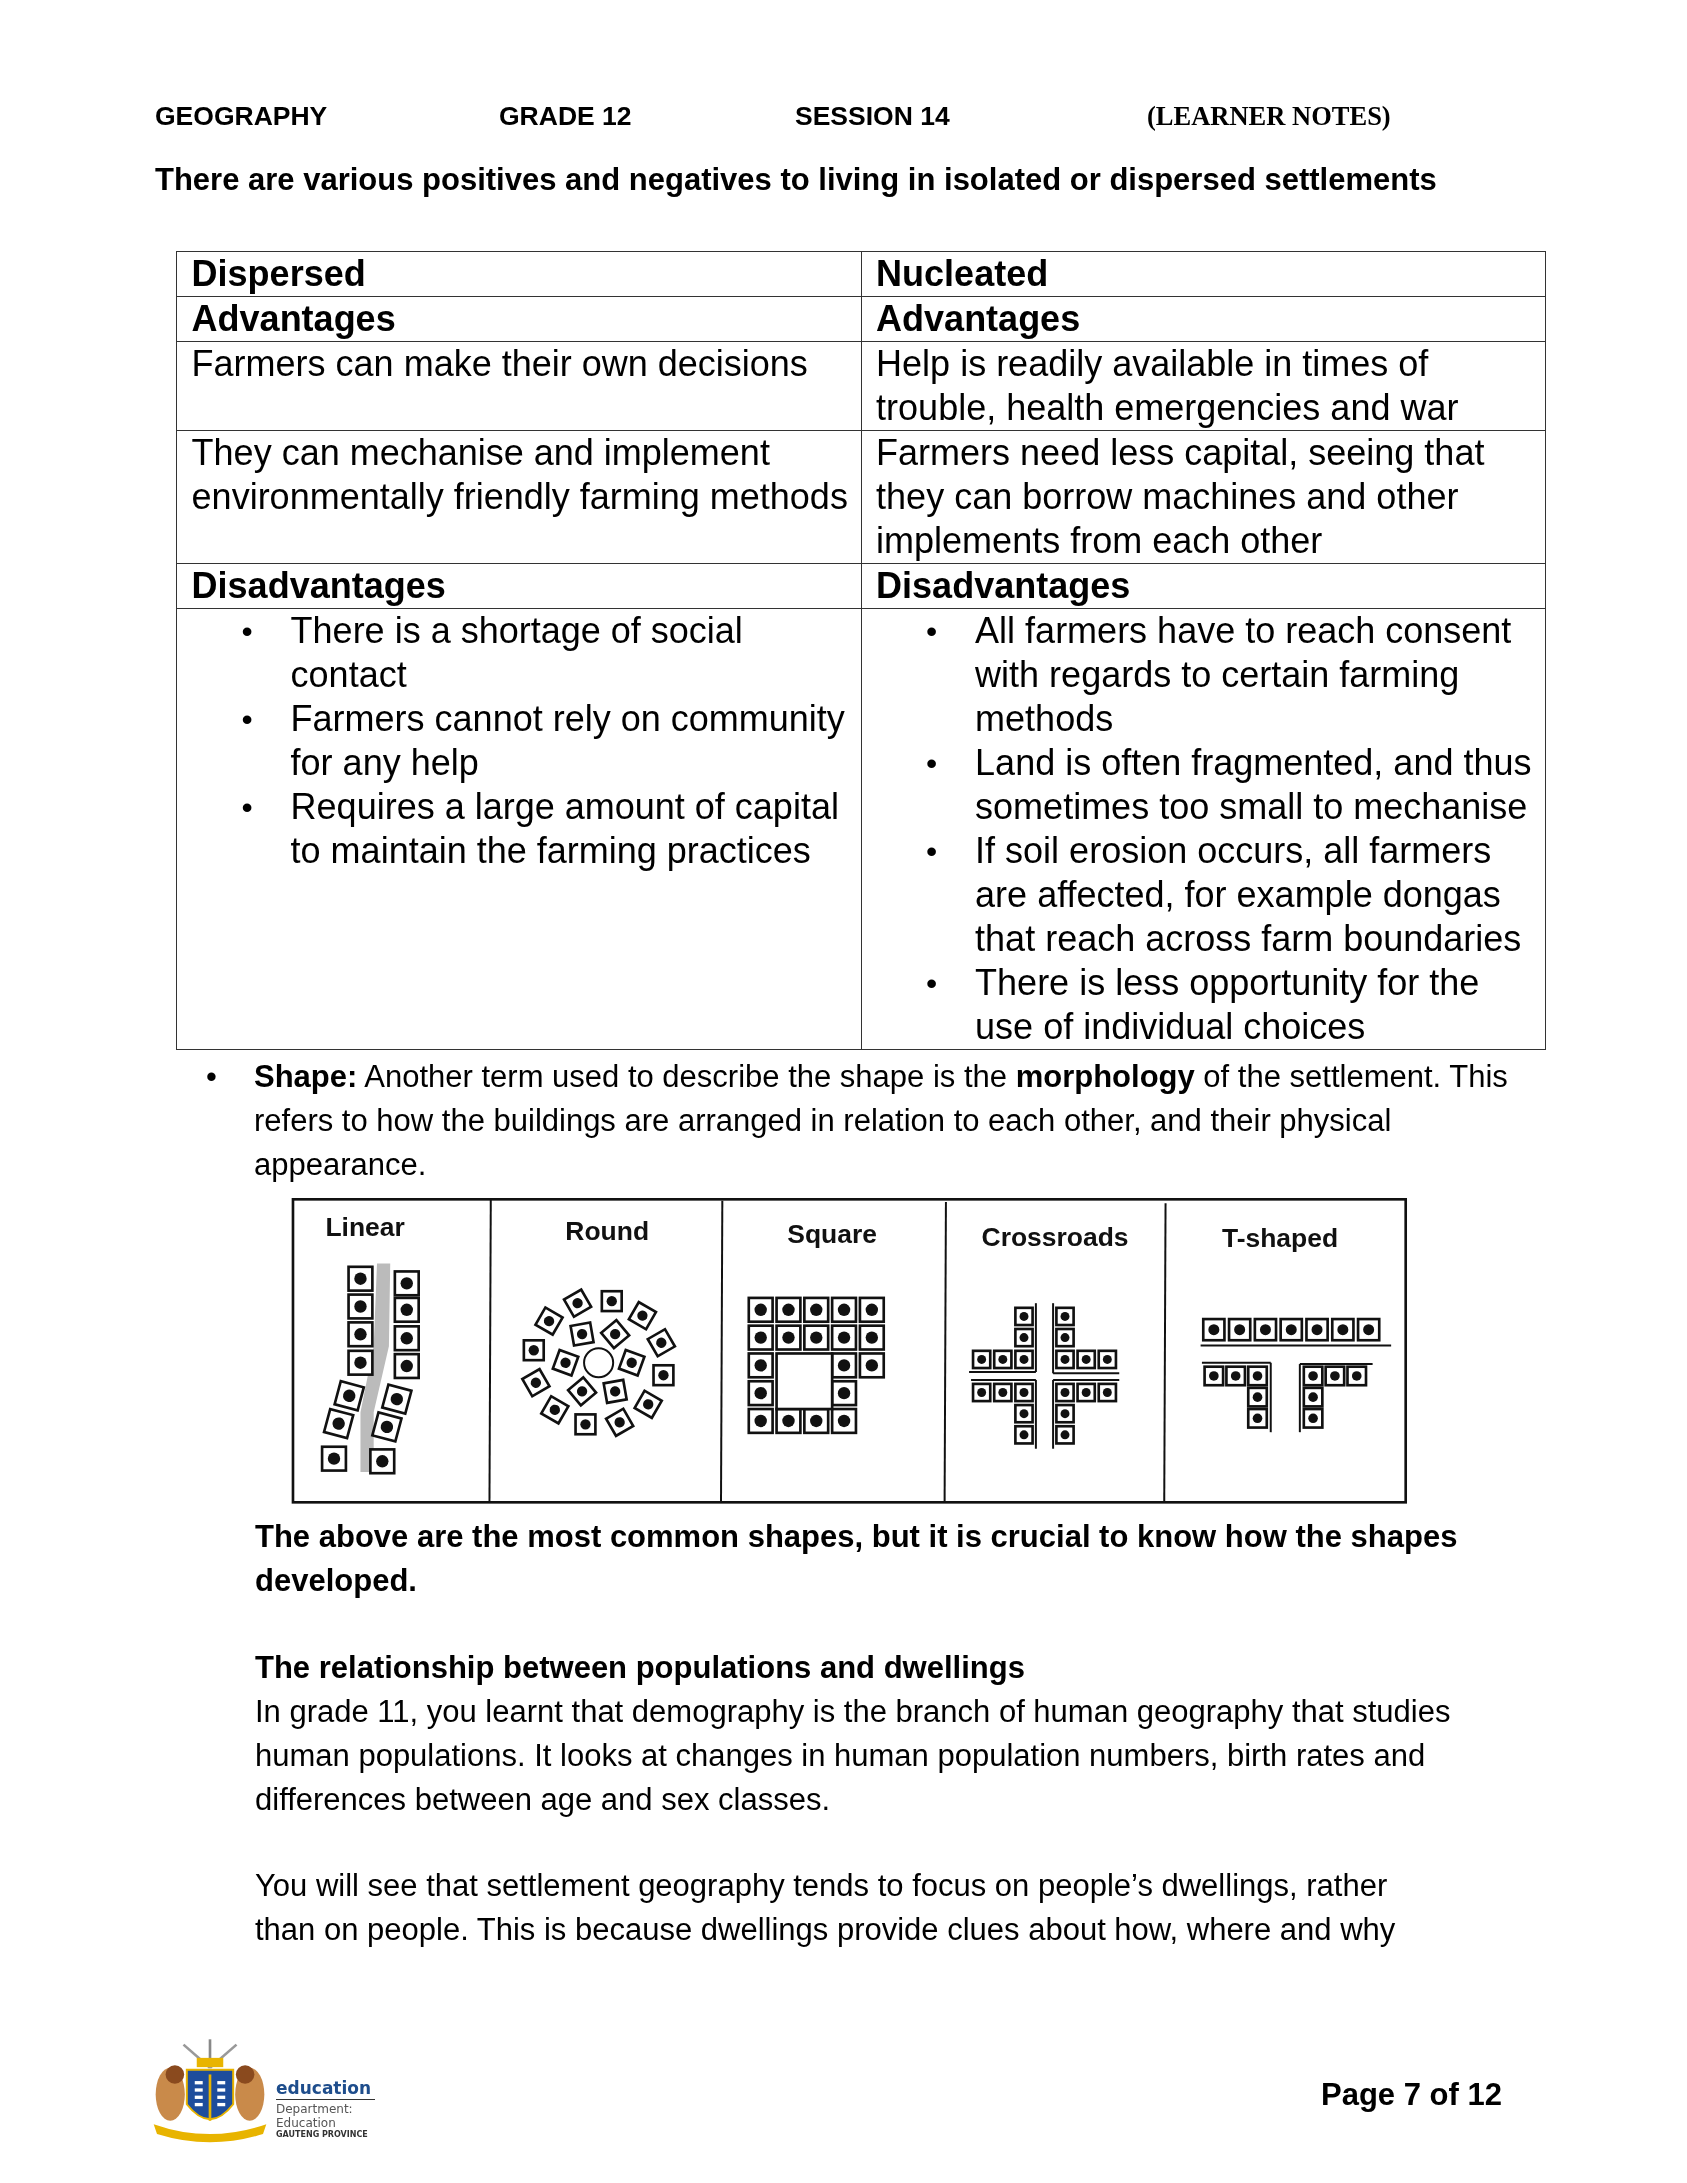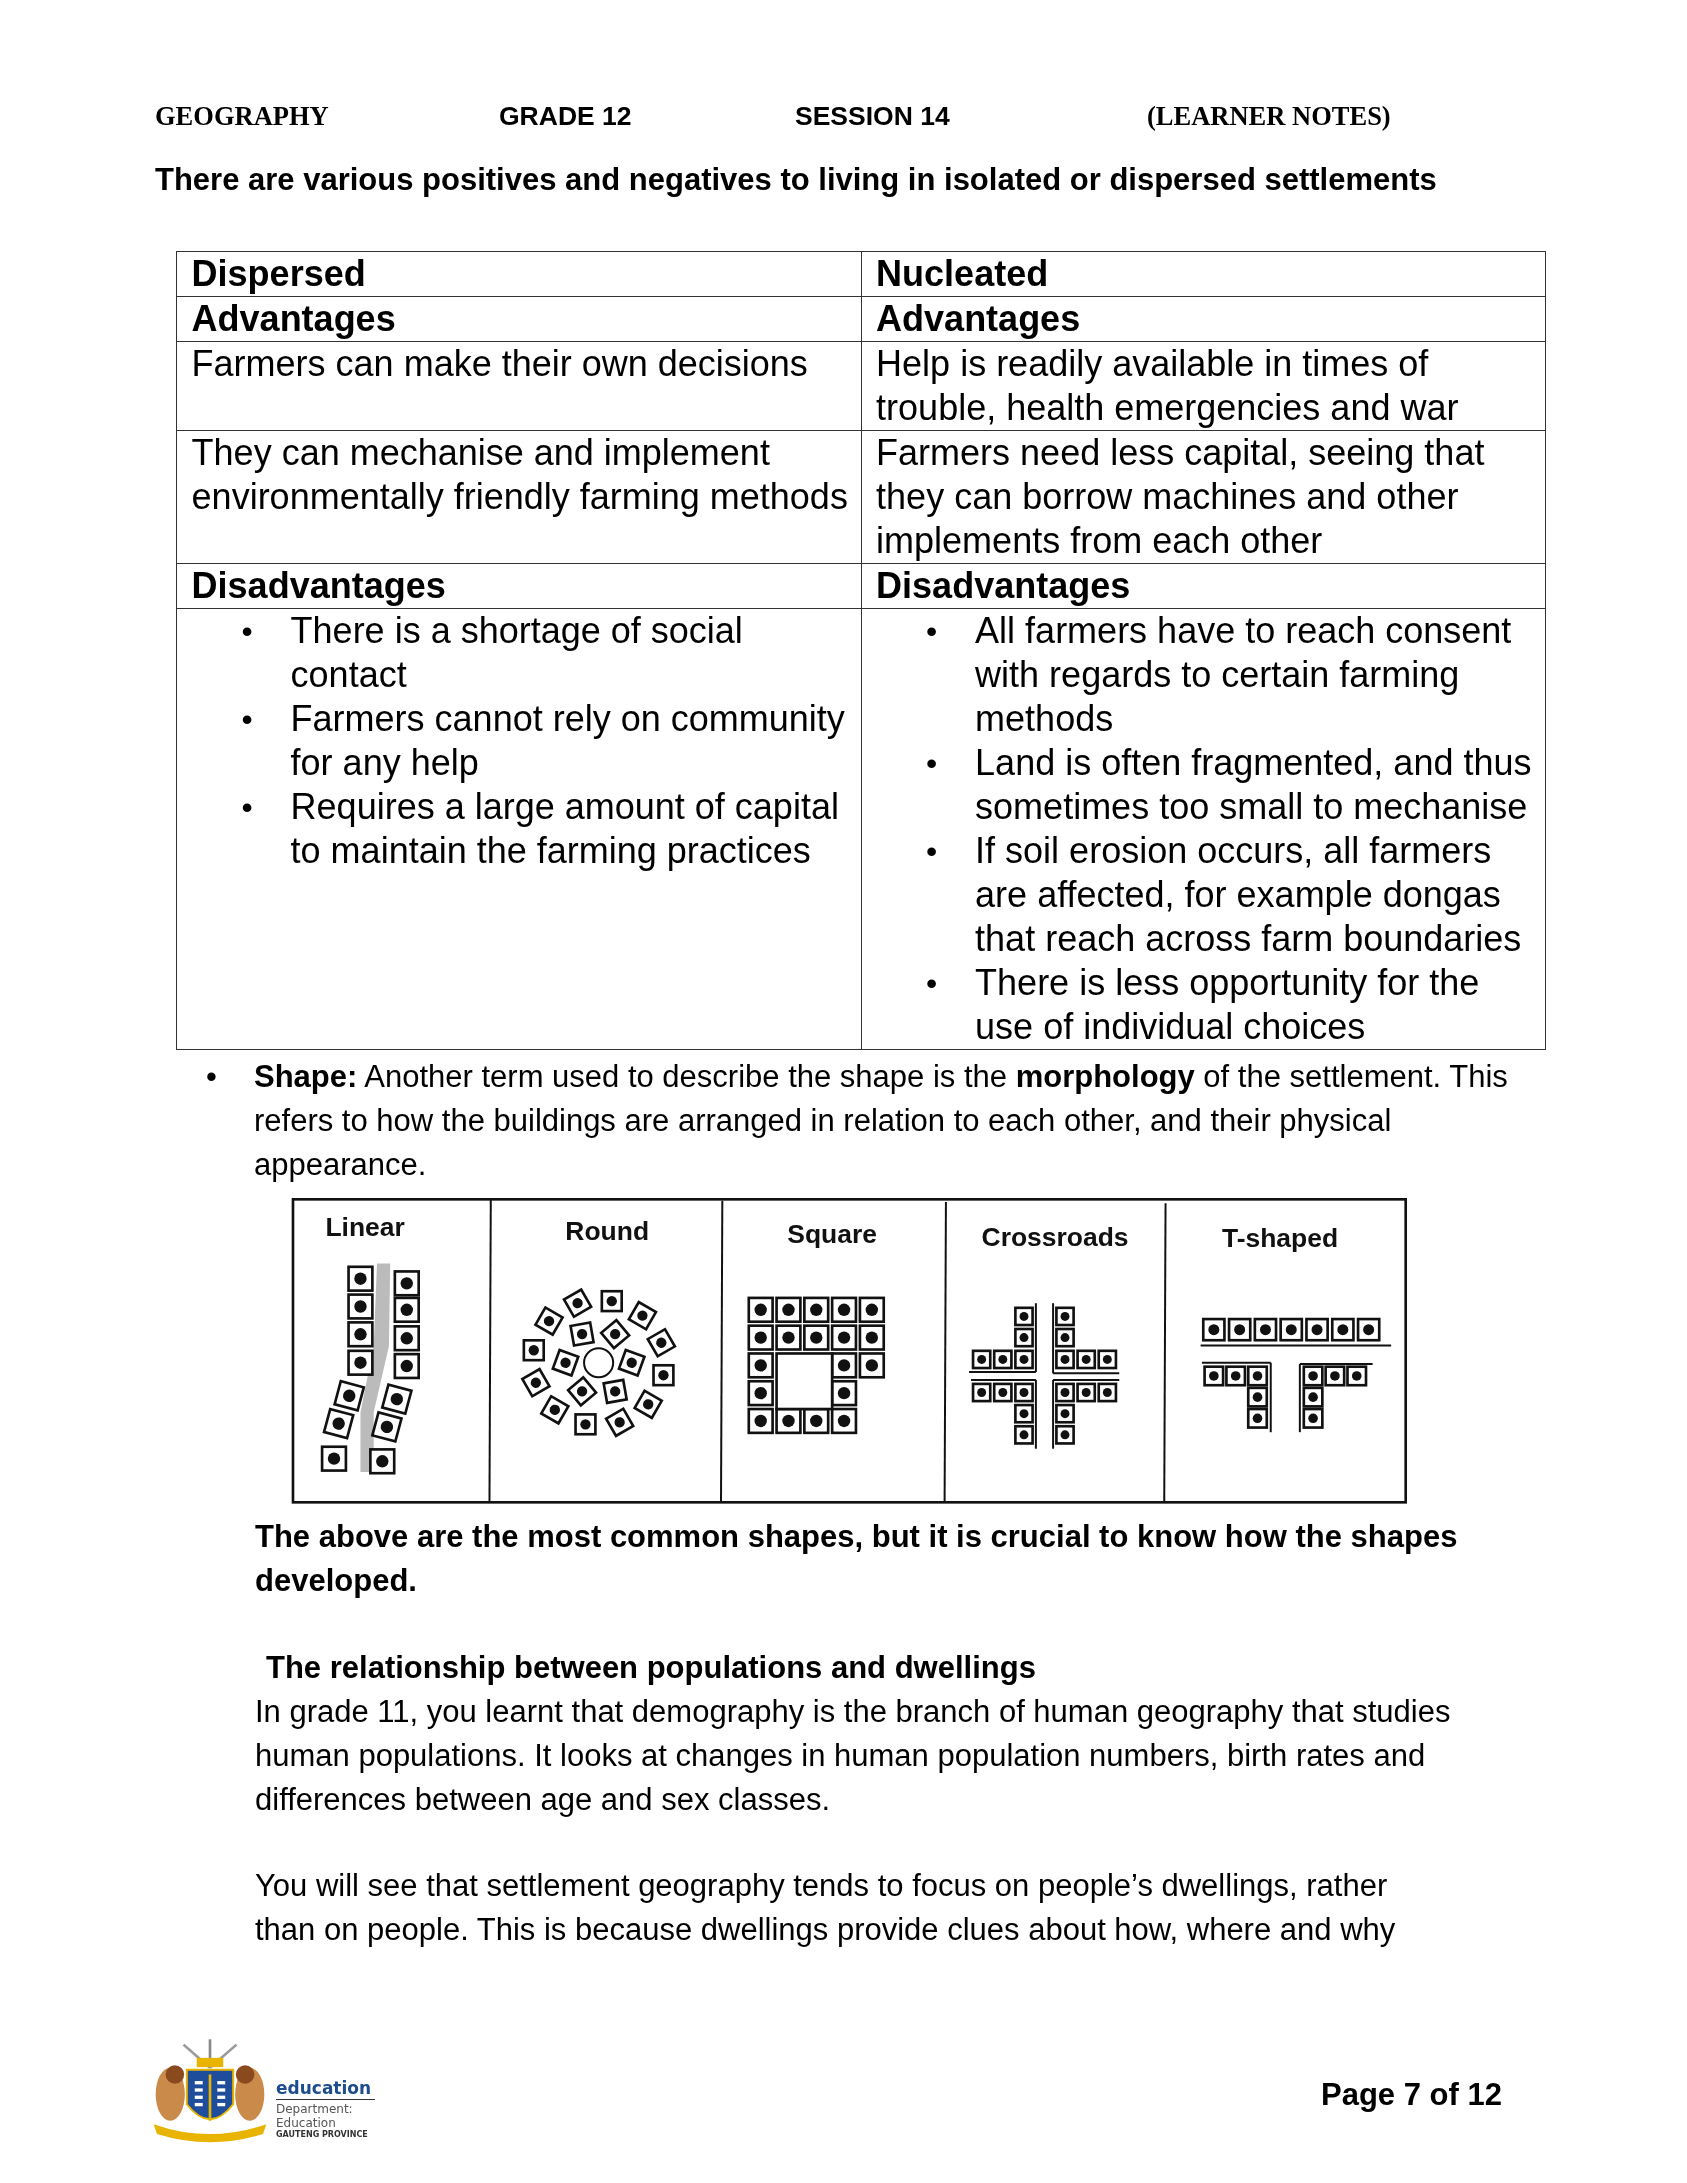--- a/index.html
+++ b/index.html
@@ -2,21 +2,21 @@
 <html style="font-size:10.6px"><head>
 <meta charset="utf-8">
 <style>
   html, body { margin: 0; padding: 0; background: #ffffff; }
   body { width: 1687px; height: 2183px; position: relative; overflow: hidden;
          font-family: "Liberation Sans", sans-serif; color: #000; }
 
   .header { position: absolute; top: 101px; left: 155px; width: 1389px; height: 33px;
             font-weight: bold; font-size: 26.5px; }
   .header span { position: absolute; top: 0; white-space: nowrap; }
-  .h-subject { left: 0; font-family: Liberation Serif, serif; }
+  .h-subject { left: 0; }
   .h-grade { left: 344px; }
   .h-session { left: 620px; margin-left: 20px; }
   .h-notes { left: 992px; font-family: Liberation Serif, serif; }
 
   .intro { position: absolute; top: 162px; left: 155px; font-weight: bold; font-size: 31px;
            white-space: nowrap; }
 
   table.compare { position: absolute; top: 251px; left: 176px; width: 1370px;
                   border-collapse: collapse; font-size: 36px; line-height: 44px; }
   table.compare td { border: 1.3px solid #333; vertical-align: top; padding: 0 10.6px 0 14.6px;
@@ -32,21 +32,21 @@
   .shape-block { position: absolute; top: 1055px; left: 206px; width: 1350px; font-size: 31px;
                  line-height: 44px; }
   .shape-block .bullet { position: absolute; left: 0; top: 0; }
   .shape-block .text { margin-left: 48px; }
 
   .diagram { position: absolute; top: 1194px; left: 291px; width: 1118px; height: 311px; }
   .diagram svg { width: 100%; height: 100%; }
 
   .para { position: absolute; left: 255px; width: 1310px; font-size: 31px; line-height: 44px; }
   .p-bold1 { top: 1515px; font-weight: bold; }
-  .p-heading { top: 1646px; font-weight: bold; margin-left: 11px; }
+  .p-heading { top: 1646px; font-weight: bold; }
   .p-body1 { top: 1690px; }
   .p-body2 { top: 1864px; }
   .line { display: block; white-space: nowrap; }
 
   .logo { position: absolute; top: 2038px; left: 147px; width: 238px; height: 106px; }
   .logo-text { position: absolute; left: 129px; top: 40px; font-family: "DejaVu Sans", sans-serif; }
   .logo-edu { color: #1e4d8c; font-weight: bold; font-size: 17px; display: block; }
   .logo-rule { width: 99px; height: 1.3px; background: #333; margin: 0.7px 0 2px; }
   .logo-dept { font-size: 12px; color: #555; display: block; }
   .logo-prov { font-size: 8px; font-weight: bold; color: #333; display: block; }

